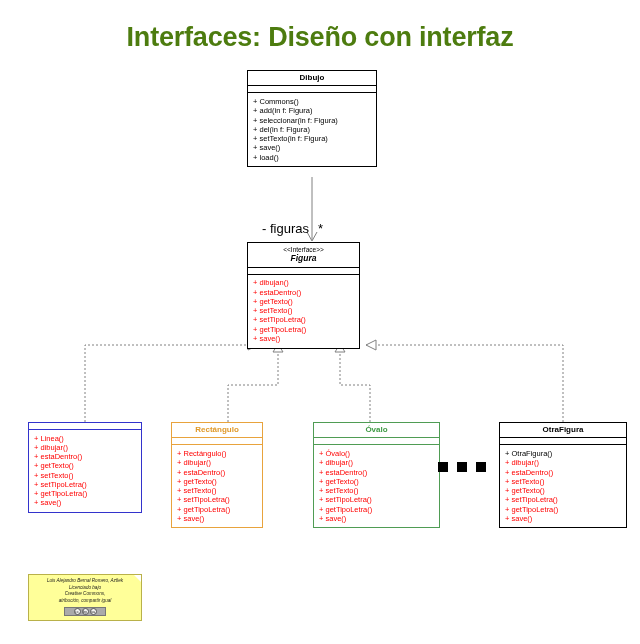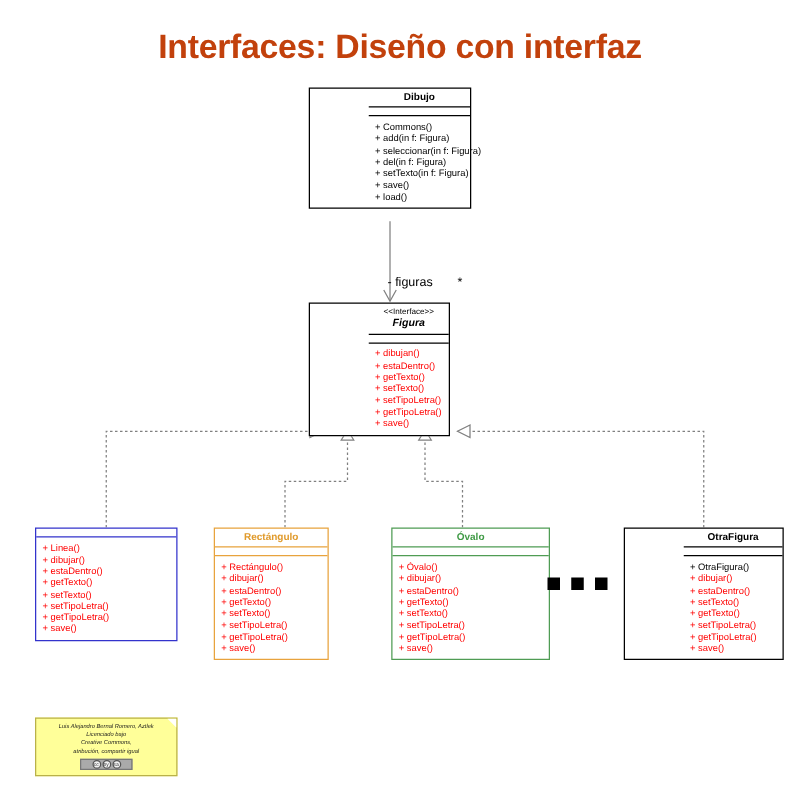--- a/index.html
+++ b/index.html
@@ -17,21 +17,21 @@
   #canvas { position: absolute; inset: 0; }
 
   
   .diagram-title {
     position: absolute;
     left: 0; top: 22px;
     width: 640px;
     text-align: center;
     font-size: 27px;
     font-weight: bold;
-    color: #c2410c;
+    color: #4d7c0f;
     letter-spacing: -0.2px;
     font-family: "Liberation Sans", sans-serif;
   }
 
   
   #wires {
     position: absolute;
     left: 0; top: 0;
     width: 640px; height: 644px;
     pointer-events: none;
@@ -80,46 +80,45 @@
   }
   .iface-name {
     display: block;
     font-style: italic;
     font-weight: bold;
     font-size: 8.5px;
     line-height: 1.25;
   }
 
   
-  .c-black  { border-color:#000000;padding-left:47px; }
+  .c-black  { border-color:#000000; }
   .c-black  > .uml-header { border-bottom-color:#000000; color:#000; }
   .c-black  > .uml-attrs  { border-bottom-color:#000000; }
 
   .c-red-ops .op { color:#ff0000; }
 
   .c-blue   { border-color:#3333cc; }
   .c-blue   > .uml-header { border-bottom-color:#3333cc; color:#3333cc; }
   .c-blue   > .uml-attrs  { border-bottom-color:#3333cc; }
 
   .c-orange { border-color:#e8a33d; }
   .c-orange > .uml-header { border-bottom-color:#e8a33d; color:#e09a2b; }
   .c-orange > .uml-attrs  { border-bottom-color:#e8a33d; }
 
   .c-green  { border-color:#4f9c54; }
   .c-green  > .uml-header { border-bottom-color:#4f9c54; color:#3f9a45; }
   .c-green  > .uml-attrs  { border-bottom-color:#4f9c54; }
 
   
   .edge-label {
     position: absolute;
-    font-size: 10px;
+    font-size: 13px;
     color: #000;
     white-space: nowrap;
     font-family: "Liberation Sans", sans-serif;
-    margin-left: 48px;
   }
 
   
   .ellipsis-group {
     position: absolute;
     display: flex;
     gap: 9px;
     align-items: center;
   }
   .ellipsis-group .sq {

